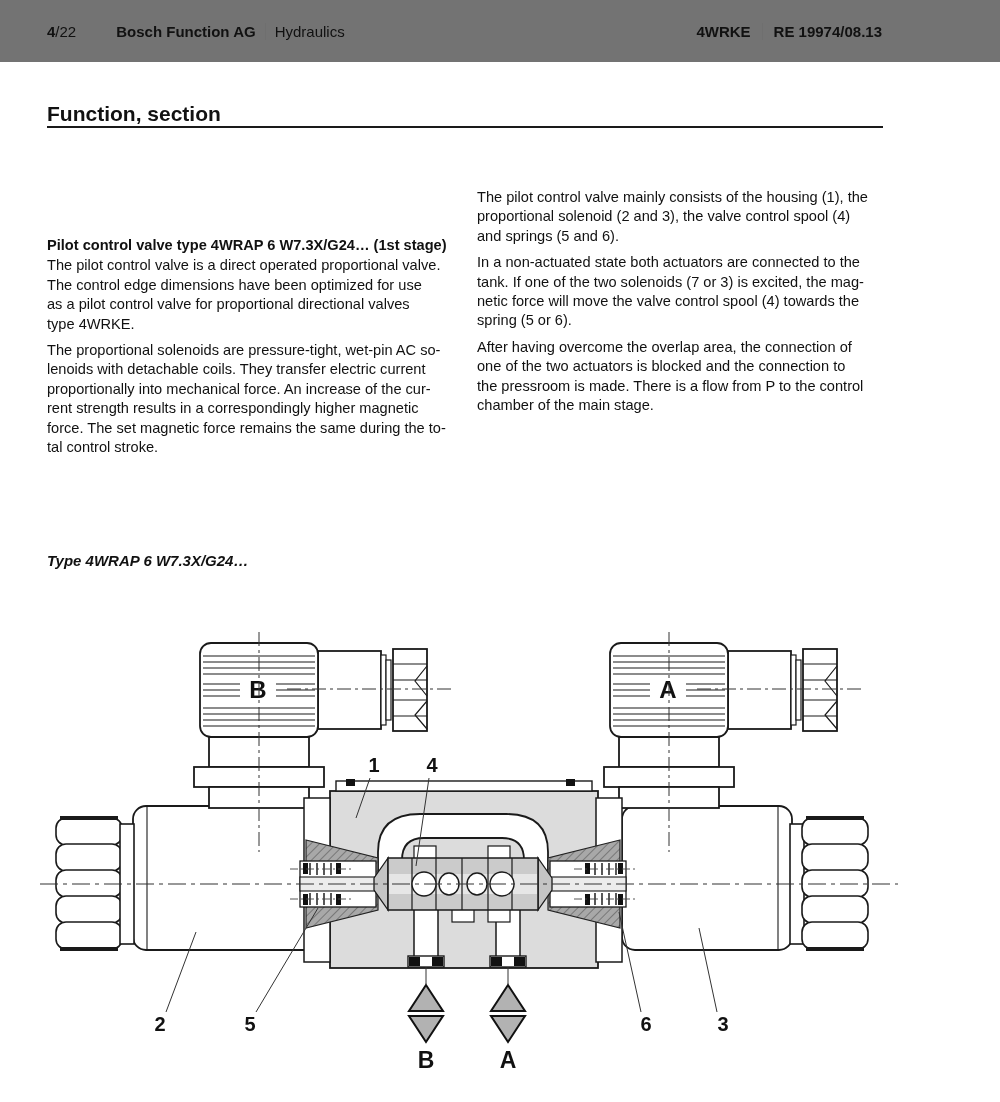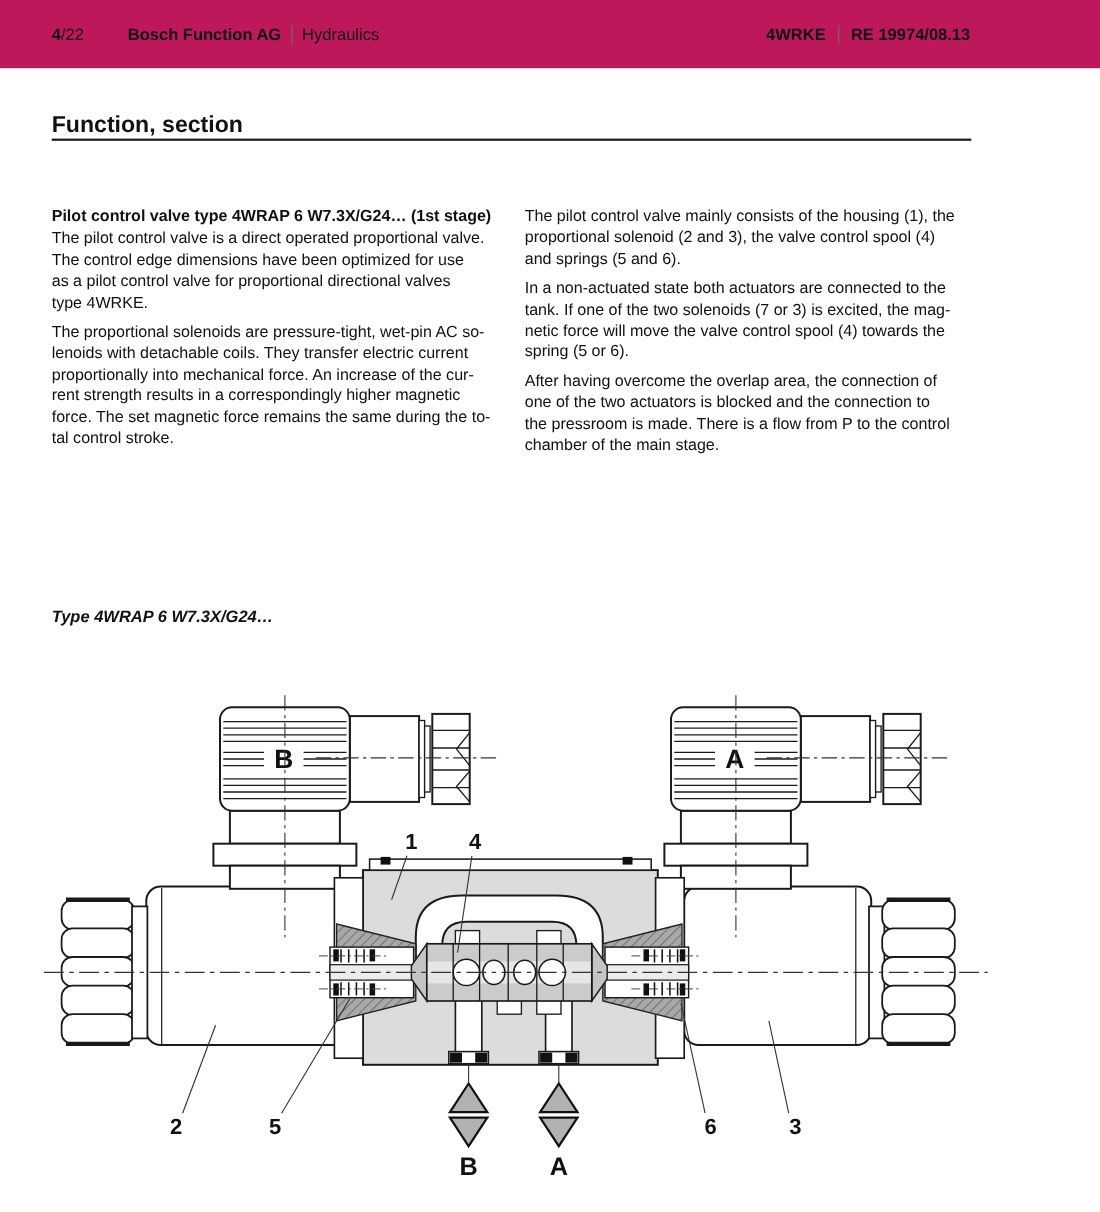--- a/index.html
+++ b/index.html
@@ -1,32 +1,32 @@
 <!DOCTYPE html>
 <html><head>
 <meta charset="utf-8">
 <style>
   html,body{margin:0;padding:0;background:#fff;}
   #page{position:relative;width:1000px;height:1102px;background:#fff;
         font-family:"Liberation Sans", sans-serif;color:#111;overflow:hidden;}
   
-  .header{position:absolute;left:0;top:0;width:1000px;height:62px;background:#be185d;}
+  .header{position:absolute;left:0;top:0;width:1000px;height:62px;background:#737373;}
   .header-inner{position:absolute;left:47px;right:118px;top:0;height:62px;
         display:flex;align-items:center;font-size:15px;}
   .hdr-left{display:flex;align-items:center;gap:6px;}
   .hdr-right{margin-left:auto;display:flex;gap:8px;font-weight:bold;}
   .b{font-weight:bold;}
   .hdr-sep{display:inline-block;width:1px;height:17px;background:#6f6f6f;margin:0 3px;}
   .pagegap{width:28px;}
   
   .sec-title{position:absolute;left:47px;top:102px;font-size:21px;font-weight:bold;}
   .sec-rule{position:absolute;left:47px;top:126px;width:836px;height:2px;background:#1a1a1a;}
   
   .col{position:absolute;top:188px;font-size:14.6px;line-height:19.4px;}
-  .col-left{left:47px;width:416px;}
+  .col-left{left:47px;width:416px;margin-top:48px;}
   .col-right{left:477px;width:410px;}
   .col h3{margin:0 0 1px 0;font-size:14.6px;line-height:19.4px;font-weight:bold;}
   .para{white-space:pre-line;margin:0 0 7px 0;}
   
   .fig-caption{position:absolute;left:47px;top:552px;font-size:15px;font-weight:bold;font-style:italic;}
   svg{position:absolute;left:0;top:620px;}
   svg text{font-family:"Liberation Sans", sans-serif;fill:#111;}
   .callout{font-size:20px;font-weight:bold;}
   .biglabel{font-size:24px;font-weight:bold;}
   .portlabel{font-size:23px;font-weight:bold;}

